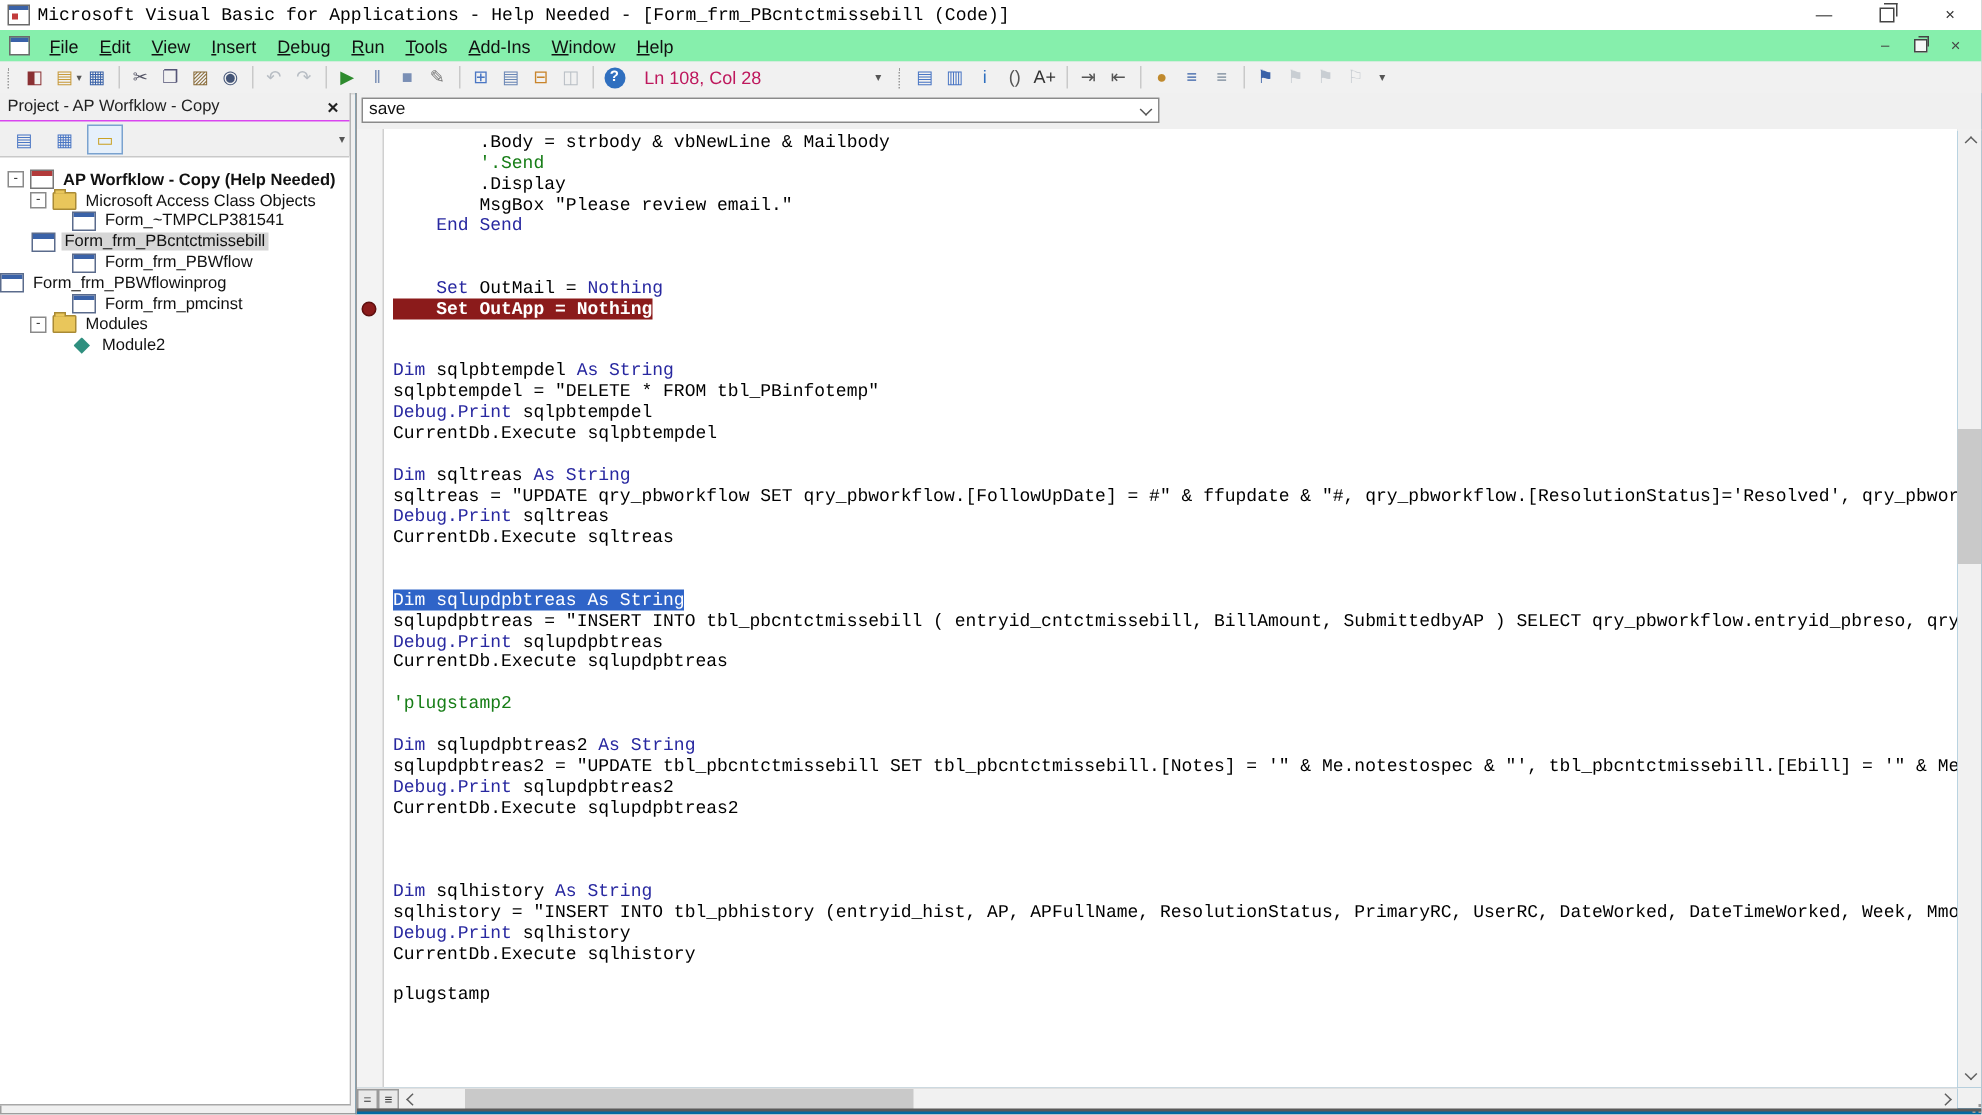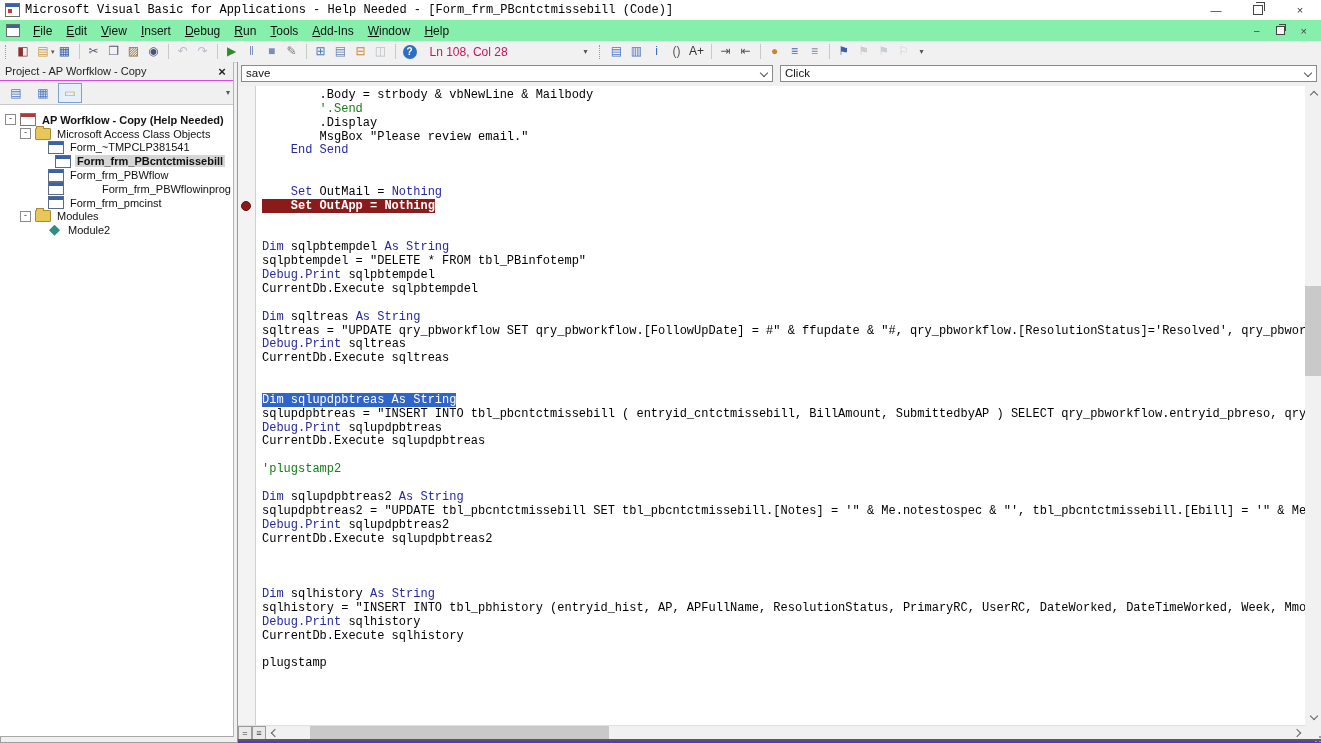--- a/index.html
+++ b/index.html
@@ -49,21 +49,21 @@
   .tree-row .lbl.selected{background:#d6d6d6;}
   .tree-row .lbl.bold{font-weight:bold;}
   .expander{flex:0 0 auto;width:9px;height:9px;border:1px solid #8a8a8a;background:#fff;font-size:9px;line-height:7px;text-align:center;margin-right:4px;color:#333;}
   .icon-project{flex:0 0 auto;width:14px;height:11px;border:1px solid #777;background:linear-gradient(#b23a3a 0 3px,#fff 3px);margin-right:4px;}
   .icon-folder{flex:0 0 auto;width:14px;height:10px;background:#e9c65b;border:1px solid #a98a35;border-radius:1px;position:relative;margin-right:4px;}
   .icon-folder::before{content:"";position:absolute;left:0;top:-3px;width:6px;height:2px;background:#e9c65b;border:1px solid #a98a35;border-bottom:none;}
   .icon-form{flex:0 0 auto;width:14px;height:11px;border:1px solid #5a6b8c;background:linear-gradient(#3a62a8 0 3px,#fff 3px);margin-right:4px;}
   .icon-module{flex:0 0 auto;width:11px;height:11px;background:#2f8f7f;clip-path:polygon(50% 0,100% 50%,50% 100%,0 50%);margin:0 6px 0 1px;}
 
   
-  .code-window{position:absolute;left:237px;top:62px;width:1084px;height:681px;background:#6d28d9;border-left:1px solid #9a9a9a;}
+  .code-window{position:absolute;left:237px;top:62px;width:1084px;height:681px;background:#0369a1;border-left:1px solid #9a9a9a;}
   .combo-row{position:absolute;left:0;top:0;width:100%;height:24px;background:#f0f0f0;border-bottom:1px solid #c8c8c8;}
   .combo{position:absolute;top:3px;height:17px;background:#fff;border:1px solid #8a8a8a;font-size:11.5px;color:#111;line-height:15px;padding-left:4px;box-sizing:border-box;}
   .combo-obj{left:3px;width:532px;}
   .combo-proc{left:542px;width:537px;}
   .combo-arrow{position:absolute;right:5px;top:4px;width:5px;height:5px;border-right:1px solid #555;border-bottom:1px solid #555;transform:rotate(45deg);}
 
   .code-area{position:absolute;left:0;top:24px;width:1067px;height:639px;background:#fff;overflow:hidden;}
   .margin-bar{position:absolute;left:0;top:0;width:17px;height:100%;background:#f3f3f3;border-right:1px solid #d0d0d0;}
   .bp-dot{position:absolute;left:3px;width:10px;height:10px;border-radius:50%;background:#8b1b1b;border:1px solid #5e0f0f;box-sizing:border-box;}
   .code-text{position:absolute;left:18px;top:0;right:0;bottom:0;overflow:hidden;padding:3px 0 0 6px;font-family:"Liberation Mono","DejaVu Sans Mono",monospace;font-size:12px;}
@@ -204,29 +204,29 @@
         </div>
         <div class="tree-row" style="padding-left: 20px;">
           <span class="expander">-</span>
           <span class="icon-folder"></span>
           <span class="lbl">Microsoft Access Class Objects</span>
         </div>
         <div class="tree-row" style="padding-left: 48px;">
           <span class="icon-form"></span>
           <span class="lbl">Form_~TMPCLP381541</span>
         </div>
-        <div class="tree-row" style="padding-left: 55px; font-weight: bold;">
+        <div class="tree-row" style="padding-left: 21px;">
           <span class="icon-form"></span>
           <span class="lbl selected">Form_frm_PBcntctmissebill</span>
         </div>
         <div class="tree-row" style="padding-left: 48px;">
           <span class="icon-form"></span>
           <span class="lbl">Form_frm_PBWflow</span>
         </div>
-        <div class="tree-row" style="padding-left: 48px; justify-content: space-between;">
+        <div class="tree-row" style="">
           <span class="icon-form"></span>
           <span class="lbl">Form_frm_PBWflowinprog</span>
         </div>
         <div class="tree-row" style="padding-left: 48px;">
           <span class="icon-form"></span>
           <span class="lbl">Form_frm_pmcinst</span>
         </div>
         <div class="tree-row" style="padding-left: 20px;">
           <span class="expander">-</span>
           <span class="icon-folder"></span>
@@ -236,24 +236,20 @@
           <span class="icon-module"></span>
           <span class="lbl">Module2</span>
         </div>
       </div>
   </div>
 
   <div class="code-window">
     <div class="combo-row">
       <div class="combo combo-obj">
         <span>save</span>
-        <span class="combo-arrow"></span>
-      </div>
-      <div class="combo combo-proc">
-        <span>Click</span>
         <span class="combo-arrow"></span>
       </div>
     </div>
 
     <div class="code-area">
       <div class="margin-bar">
         <span class="bp-dot" id="bp-dot" style="top: 115.46px;"></span>
       </div>
       <div class="code-text" id="code-text">
           <div class="code-line"><span class="seg-t">        .Body = strbody &amp; vbNewLine &amp; Mailbody</span></div>

